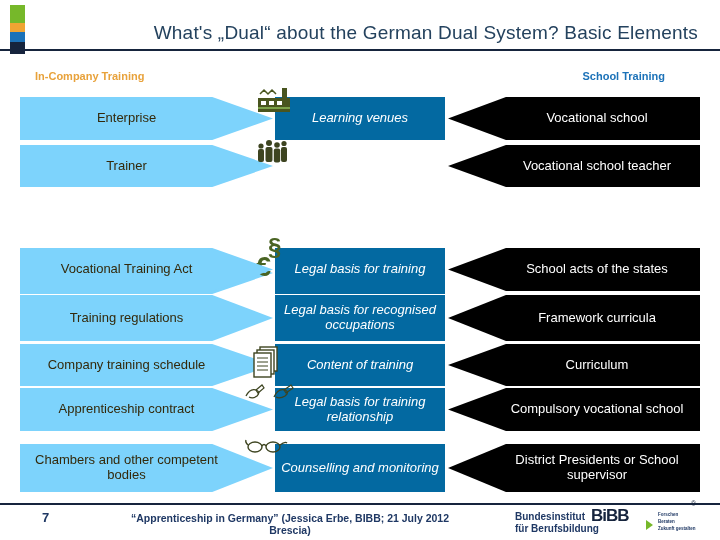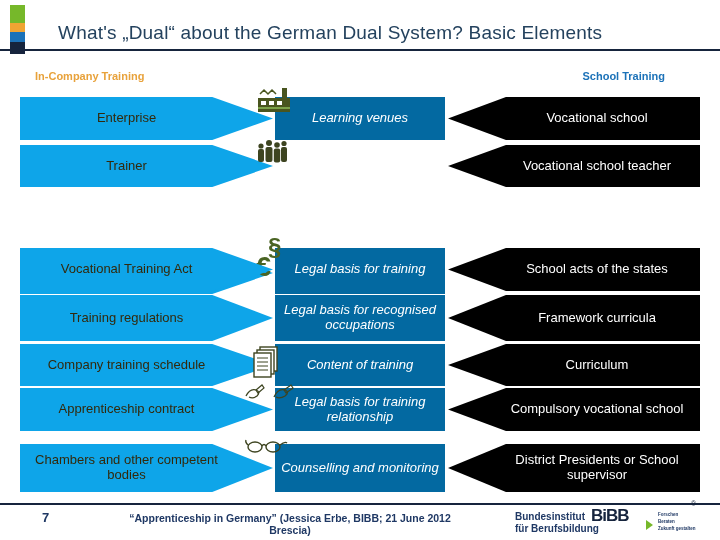--- a/index.html
+++ b/index.html
@@ -9,30 +9,30 @@
   }
   
   .logo-bar{position:absolute;left:10px;top:5px;width:15px;height:48px;}
   .logo-bar div{width:15px;}
   .lb-green{height:18px;background:#76B82A;}
   .lb-orange{height:9px;background:#F0A433;}
   .lb-blue{height:10px;background:#1C72B8;}
   .lb-navy{height:12px;background:#16243D;}
   .page-title{
     position:absolute;left:58px;top:22px;width:640px;
-    font-size:19px;color:#24425E;letter-spacing:0.2px;
+    font-size:19px;color:#24425E;letter-spacing:0.2px;text-align:right;
   }
   .top-rule{position:absolute;left:0;top:49px;width:720px;height:2px;background:#16243D;}
   .col-header{position:absolute;top:70px;font-size:11px;font-weight:bold;}
   .col-header.left{left:35px;color:#E8A23B;}
   .col-header.right{right:55px;color:#1C72B8;}
 
   .row{position:absolute;left:0;width:720px;}
   .arrow-left{
-    position:absolute;left:20px;top:0;height:100%;width:253px;background:#0ea5e9;
+    position:absolute;left:20px;top:0;height:100%;width:253px;background:#7dd3fc;
     clip-path:polygon(0 0,76% 0,100% 50%,76% 100%,0 100%);
     display:flex;align-items:center;justify-content:center;text-align:center;
     color:#33290B;font-size:13px;line-height:1.15;box-sizing:border-box;
     padding:2px 52px 2px 12px;
   }
   .center-box{
     position:absolute;left:275px;top:0;height:100%;width:170px;background:#0369a1;
     display:flex;align-items:center;justify-content:center;text-align:center;
     color:#ffffff;font-size:13px;line-height:1.12;box-sizing:border-box;padding:2px 4px;font-style:italic;
   }
@@ -173,21 +173,21 @@
         <ellipse cx="30" cy="13" rx="7" ry="5" fill="none" stroke="#3d4420" stroke-width="1.4"></ellipse>
         <path d="M19 12 q2 -3 4 0" fill="none" stroke="#3d4420" stroke-width="1.4"></path>
         <path d="M37 11 q5 -4 7 -2" fill="none" stroke="#3d4420" stroke-width="1.4"></path>
         <path d="M5 11 q-3 -3 -2 -5" fill="none" stroke="#3d4420" stroke-width="1.4"></path>
       </svg>
     </span>
   </div>
 
   <div class="footer-rule"></div>
   <div class="page-number">7</div>
-  <div class="citation">“Apprenticeship in Germany” (Jessica Erbe, BIBB; 21 June 2012 Brescia)</div>
+  <div class="citation">“Apprenticeship in Germany” (Jessica Erbe, BIBB; 21 July 2012 Brescia)</div>
 
   <div class="bibb">
     <div class="bibb-institute">
       <div>Bundesinstitut</div>
       <div>für Berufsbildung</div>
     </div>
     <div class="bibb-brand">BiBB</div>
     <div class="bibb-play"></div>
     <div class="bibb-tagline">
       <div>Forschen</div>

